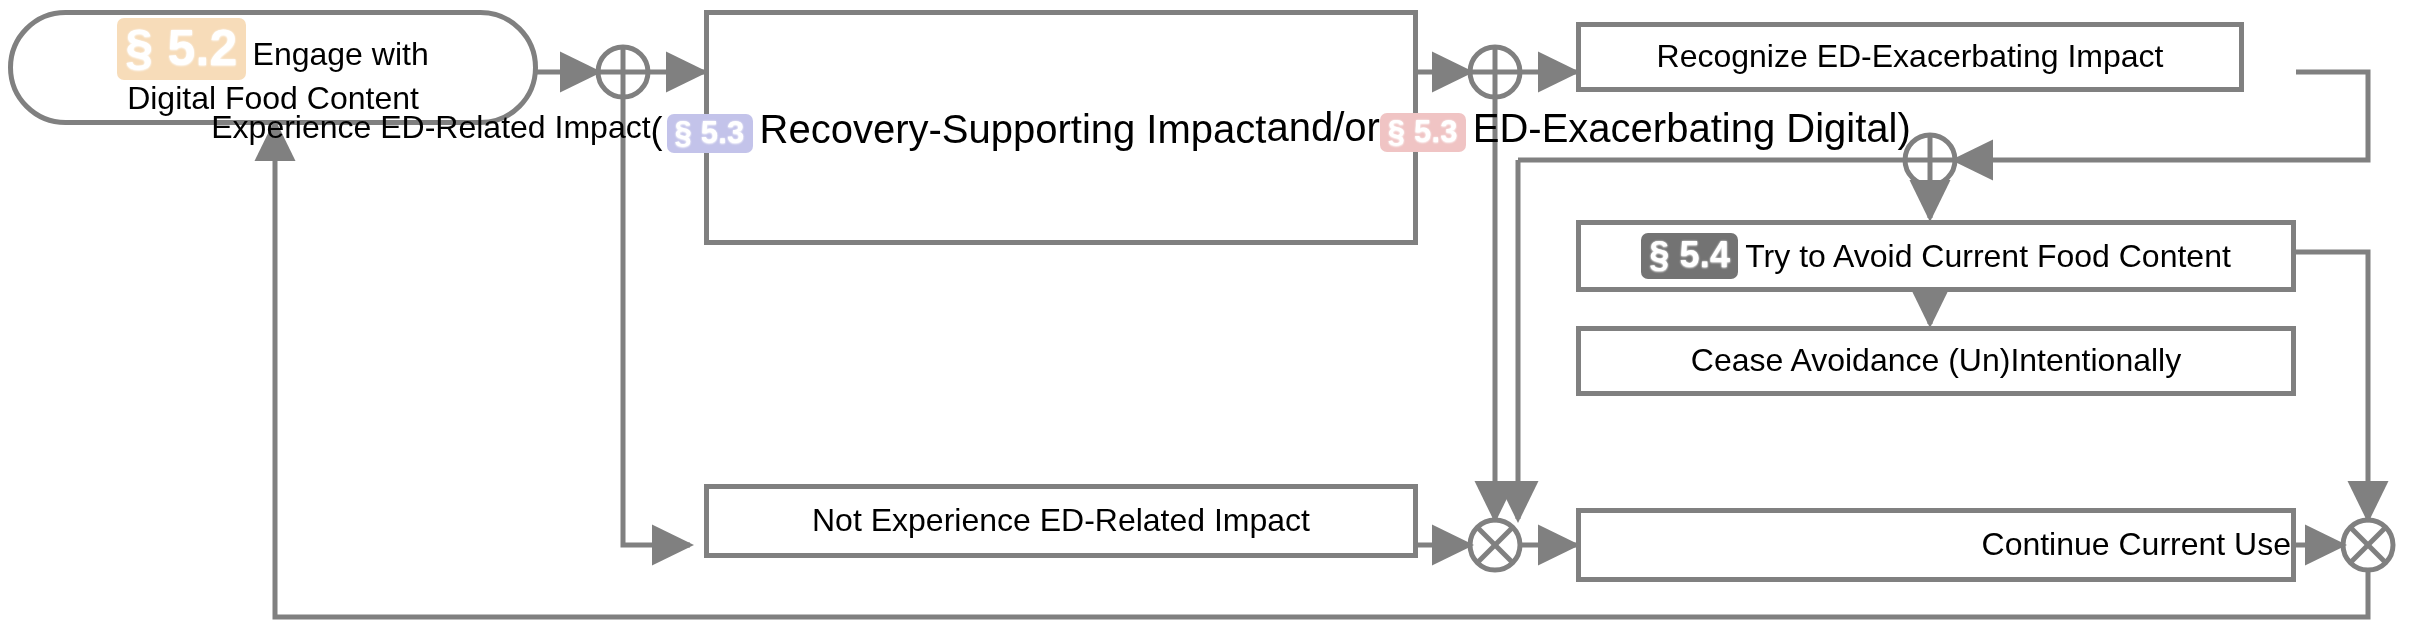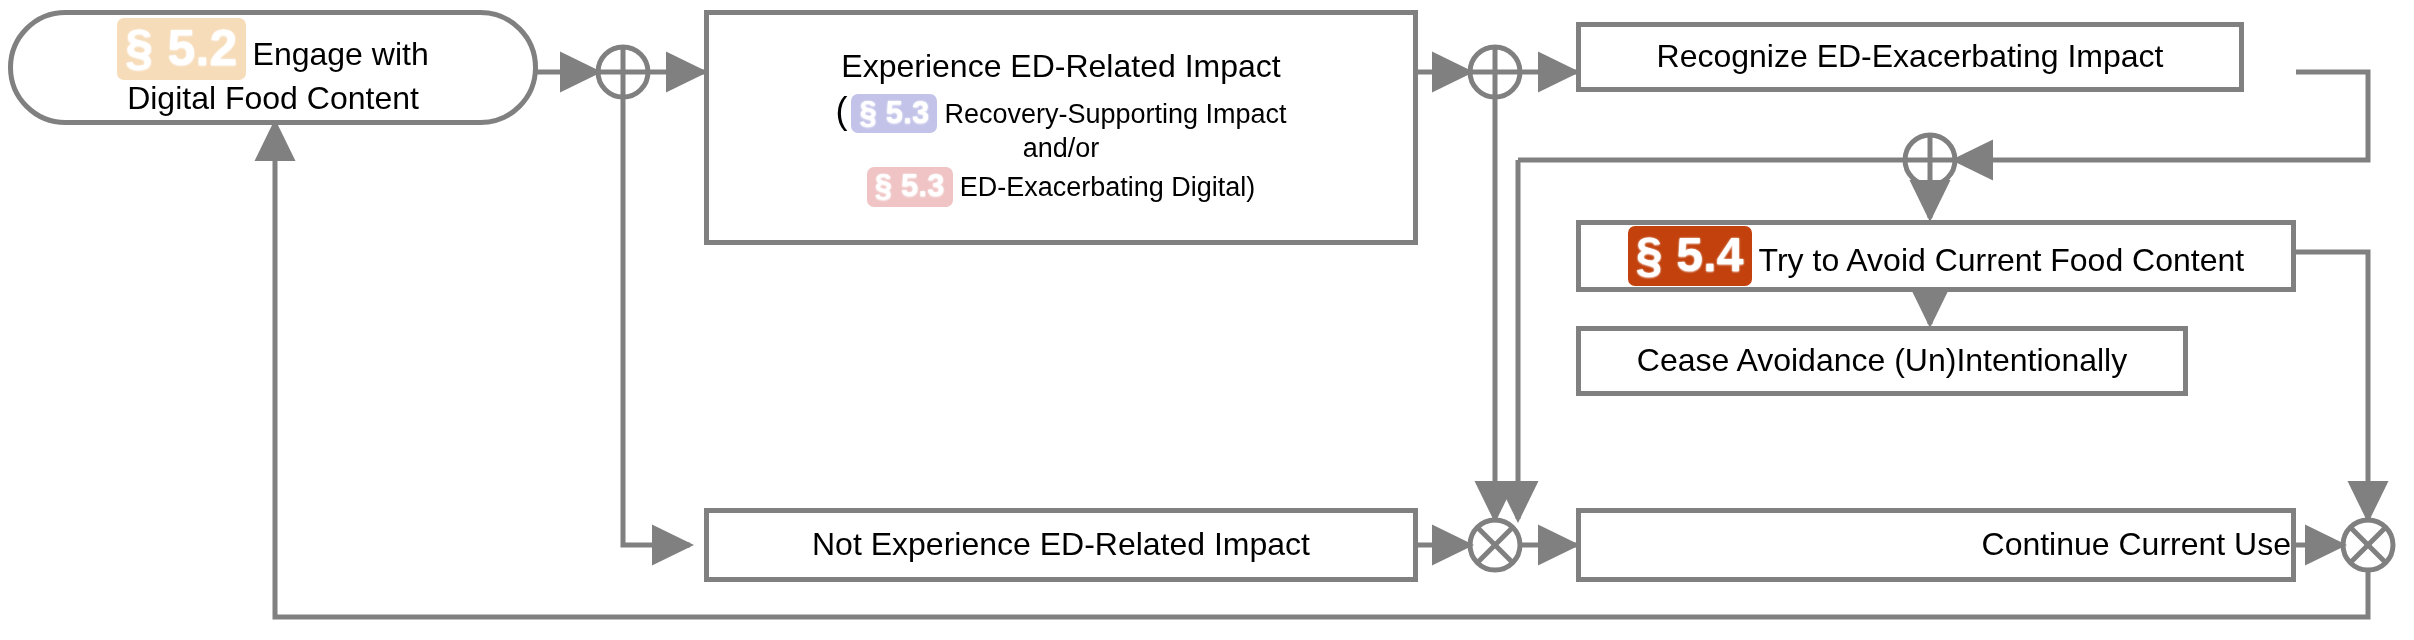--- a/index.html
+++ b/index.html
@@ -9,21 +9,21 @@
   .node{position:absolute;box-sizing:border-box;display:flex;align-items:center;
         justify-content:center;text-align:center;background:#ffffff;
         border:5px solid #808080;color:#000000;line-height:1.18;}
   .node.rounded{border-radius:70px;}
   .tag{display:inline-block;border-radius:7px;padding:1px 8px 2px 8px;
        color:#ffffff;font-weight:700;letter-spacing:.2px;
        margin-right:7px;vertical-align:baseline;
        text-shadow:0 0 2px rgba(255,255,255,.95),0 1px 2px rgba(255,255,255,.8);}
   .l1{font-size:32px;}
   .l2{font-size:36px;}
-  .sub{font-size:27px;}
+  .sub{font-size:40px;}
 </style>
 </head>
 <body>
 
 <div id="stage">
 
   <svg class="wires" viewBox="0 0 2414 640" xmlns="http://www.w3.org/2000/svg">
     <defs>
       <marker id="ah" markerWidth="9" markerHeight="9" refX="7.6" refY="4.5" orient="auto" markerUnits="strokeWidth">
         <path d="M0,0.4 L8.4,4.5 L0,8.6 z" fill="#808080"></path>
@@ -95,46 +95,46 @@
     </g>
   </svg>
 
   <div class="node rounded" style="left:8px;top:10px;width:530px;height:115px;flex-direction:column;">
     <div style="white-space:nowrap;">
       <span class="tag l1" style="background:#f7dcb9;font-size:50px;">§ 5.2</span><span class="l1">Engage with</span>
     </div>
     <div class="l1" style="white-space:nowrap;">Digital Food Content</div>
   </div>
 
-  <div class="node" style="left:704px;top:10px;width:714px;height:235px;flex-direction:column;">
+  <div class="node" style="left:704px;top:10px;width:714px;height:235px;flex-direction:row;">
     <div class="l1" style="white-space:nowrap;">Experience ED-Related Impact</div>
     <div style="white-space:nowrap;margin-top:4px;">
       <span class="l2">(</span><span class="tag sub" style="background:#c3c3ea;font-size:31px;margin-left:4px;">§ 5.3</span><span class="sub">Recovery-Supporting Impact</span>
     </div>
     <div class="sub" style="white-space:nowrap;">and/or</div>
     <div style="white-space:nowrap;margin-top:2px;">
       <span class="tag sub" style="background:#f0c4c4;font-size:31px;">§ 5.3</span><span class="sub">ED-Exacerbating Digital)</span>
     </div>
   </div>
 
   <div class="node l1" style="left:1576px;top:22px;width:668px;height:70px;">
     <span style="white-space:nowrap;">Recognize ED-Exacerbating Impact</span>
   </div>
 
   <div class="node" style="left:1576px;top:220px;width:720px;height:72px;">
     <span style="white-space:nowrap;">
-      <span class="tag l1" style="background:#c2410c;font-size:48px;">§ 5.4</span><span class="l1">Try to Avoid Current Food Content</span>
+      <span class="tag l1" style="background:#737373;font-size:36px;">§ 5.4</span><span class="l1">Try to Avoid Current Food Content</span>
     </span>
   </div>
 
-  <div class="node l1" style="left:1576px;top:326px;width:612px;height:70px;">
+  <div class="node l1" style="left:1576px;top:326px;width:720px;height:70px;">
     <span style="white-space:nowrap;">Cease Avoidance (Un)Intentionally</span>
   </div>
 
-  <div class="node l1" style="left:704px;top:508px;width:714px;height:74px;text-align:center;">
+  <div class="node l1" style="left:704px;top:484px;width:714px;height:74px;text-align:center;">
     <span style="white-space:nowrap;">Not Experience ED-Related Impact</span>
   </div>
 
   <div class="node l1" style="left:1576px;top:508px;width:720px;height:74px;justify-content:flex-end;">
     <span style="white-space:nowrap;">Continue Current Use</span>
   </div>
 
 </div>
 
 </body></html>

